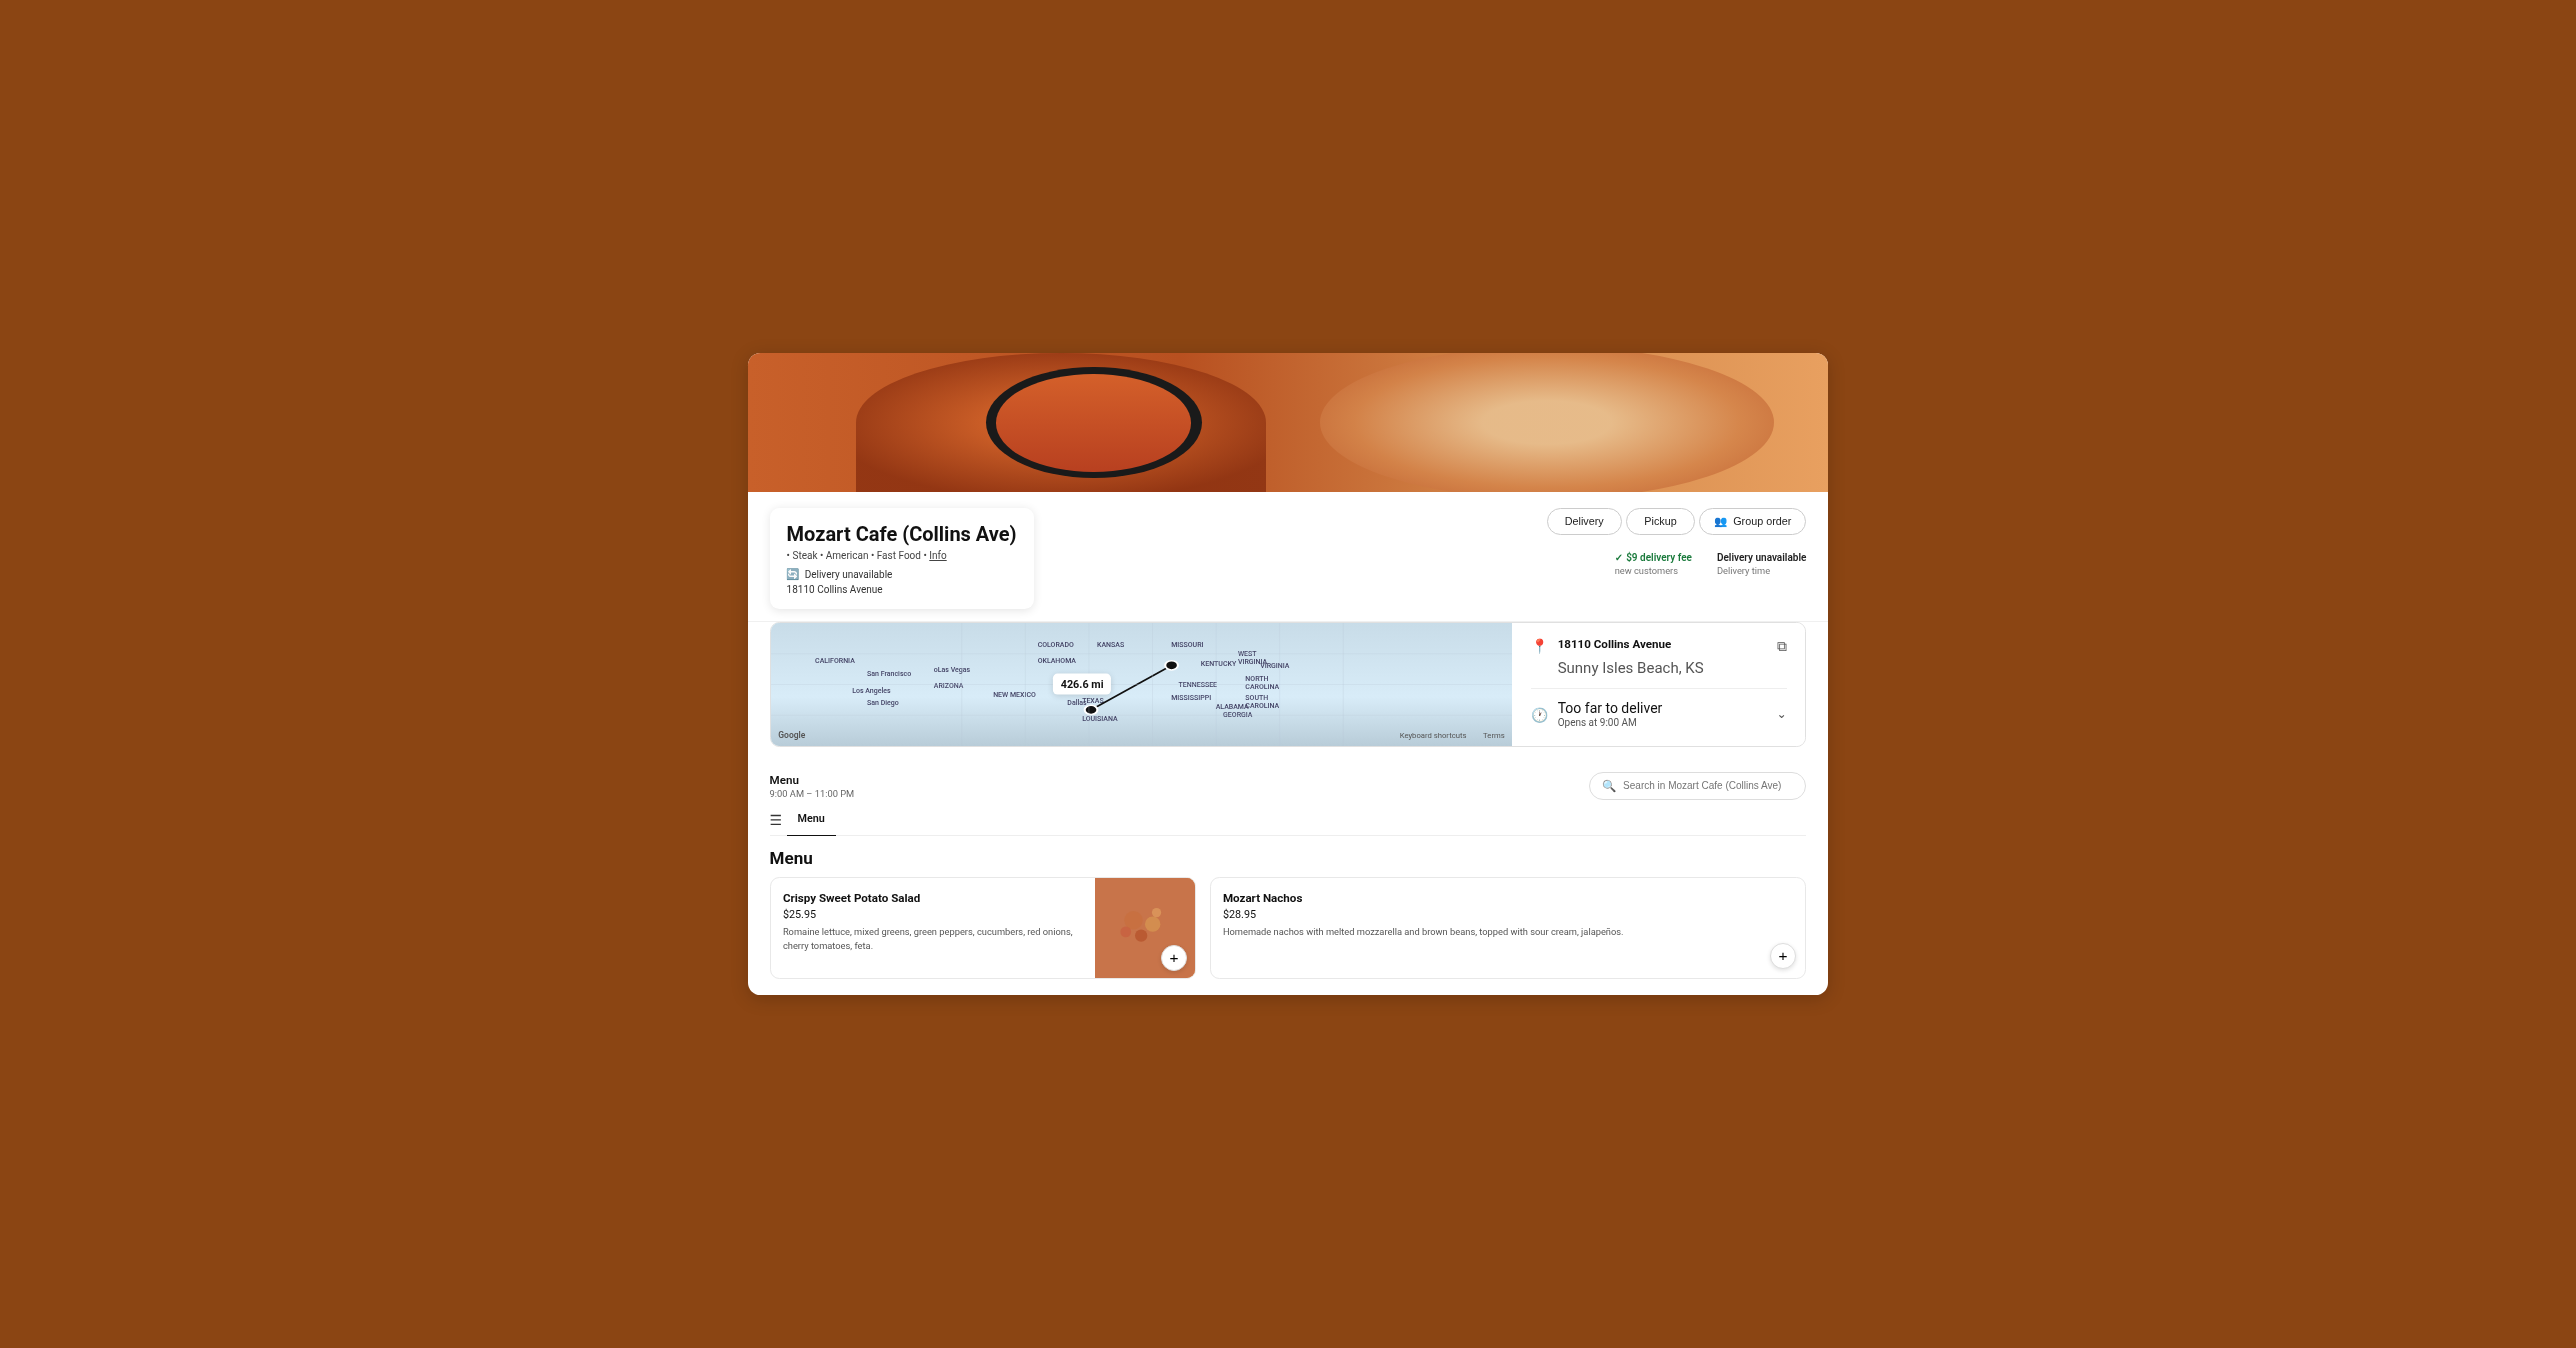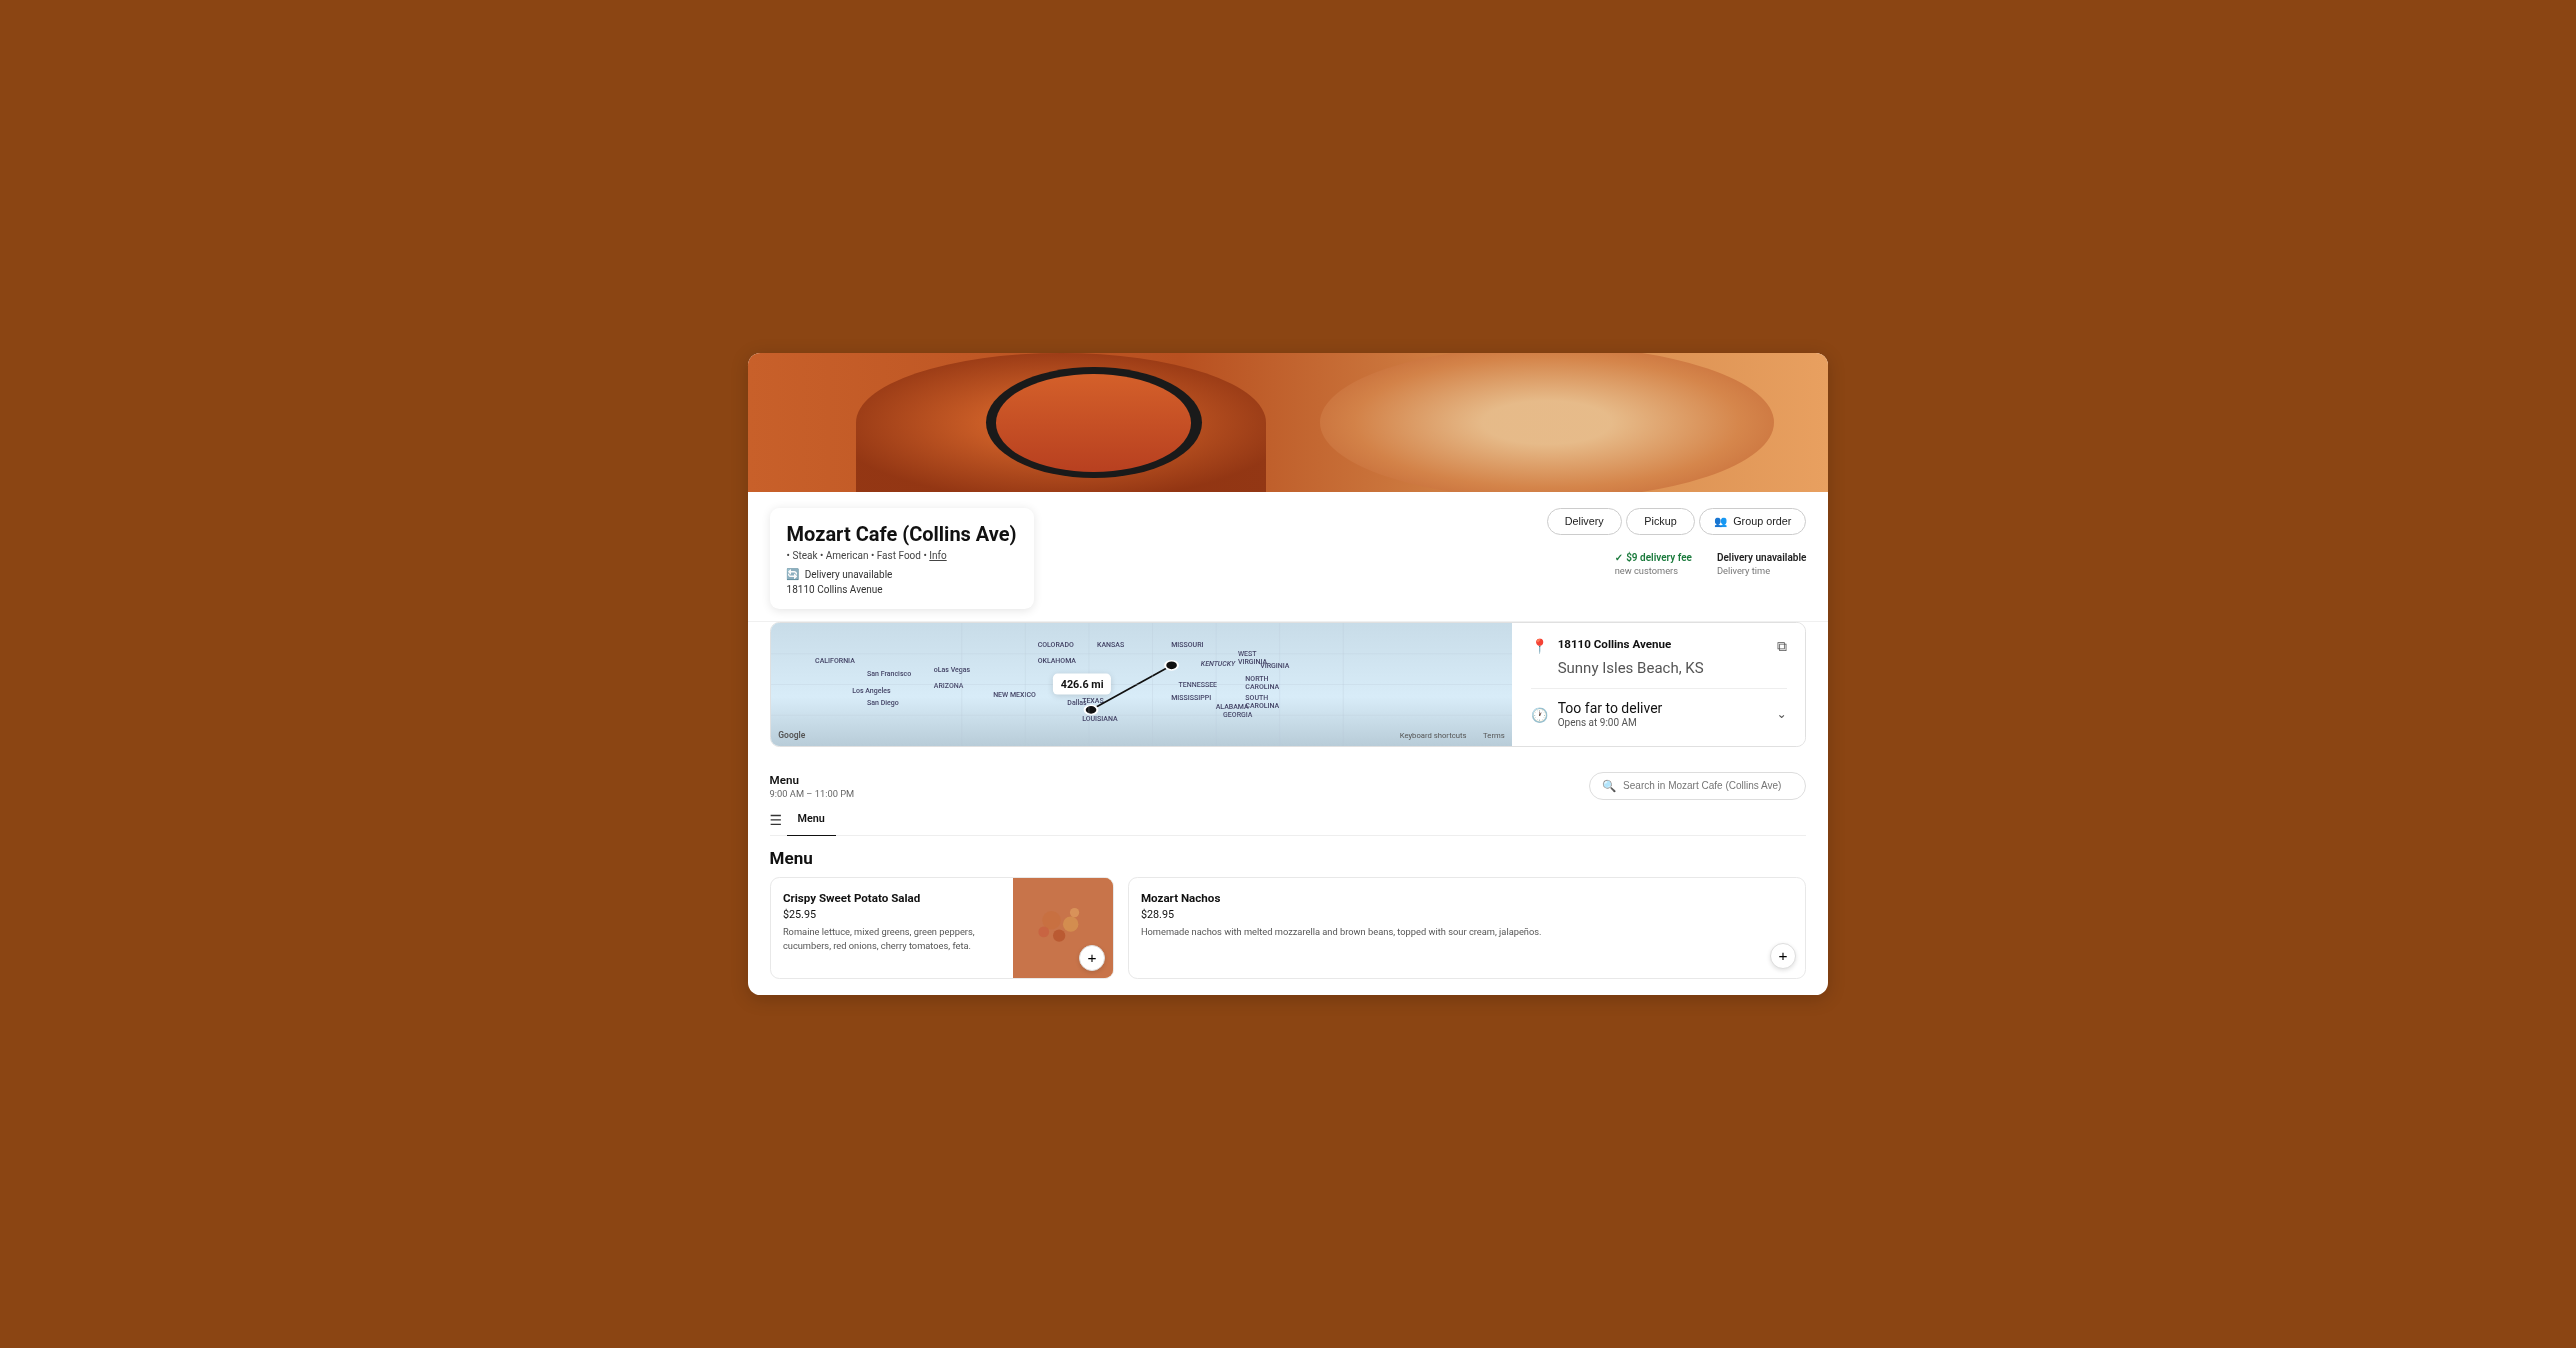--- a/index.html
+++ b/index.html
@@ -391,21 +391,21 @@
       gap: 14px;
       flex-wrap: wrap;
       padding-bottom: 15.4px;
     }
 
     .menu-item-card {
       background: #fff;
       border: 0.8px solid #e8e8e8;
       border-radius: 9.3px;
       overflow: hidden;
-      width: 344px;
+      width: 426px;
       display: flex;
       gap: 0;
       position: relative;
     }
     .menu-item-text {
       flex: 1;
       padding: 12.3px 12.3px 12.3px 12.3px;
     }
     .menu-item-name {
       font-size: 11.6px;
@@ -553,21 +553,21 @@
         <span class="map-state-label" style="left:6%;top:28%;">CALIFORNIA</span>
         <span class="map-state-label" style="left:13%;top:38%;">San Francisco</span>
         <span class="map-state-label" style="left:11%;top:52%;">Los Angeles</span>
         <span class="map-state-label" style="left:13%;top:62%;">San Diego</span>
         <span class="map-state-label" style="left:22%;top:48%;">ARIZONA</span>
         <span class="map-state-label" style="left:22%;top:35%;">oLas Vegas</span>
         <span class="map-state-label" style="left:30%;top:55%;">NEW MEXICO</span>
         <span class="map-state-label" style="left:36%;top:15%;">COLORADO</span>
         <span class="map-state-label" style="left:44%;top:15%;">KANSAS</span>
         <span class="map-state-label" style="left:54%;top:15%;">MISSOURI</span>
-        <span class="map-state-label" style="left:58%;top:30%;font-style:italic;">KENTUCKY</span>
+        <span class="map-state-label" style="left:58%;top:30%;">KENTUCKY</span>
         <span class="map-state-label" style="left:63%;top:22%;">WEST<br>VIRGINIA</span>
         <span class="map-state-label" style="left:66%;top:32%;">VIRGINIA</span>
         <span class="map-state-label" style="left:64%;top:42%;">NORTH<br>CAROLINA</span>
         <span class="map-state-label" style="left:64%;top:58%;">SOUTH<br>CAROLINA</span>
         <span class="map-state-label" style="left:55%;top:47%;">TENNESSEE</span>
         <span class="map-state-label" style="left:54%;top:58%;">MISSISSIPPI</span>
         <span class="map-state-label" style="left:60%;top:65%;">ALABAMA</span>
         <span class="map-state-label" style="left:61%;top:72%;">GEORGIA</span>
         <span class="map-state-label" style="left:42%;top:75%;">LOUISIANA</span>
         <span class="map-state-label" style="left:42%;top:60%;text-align:center;">TEXAS</span>

